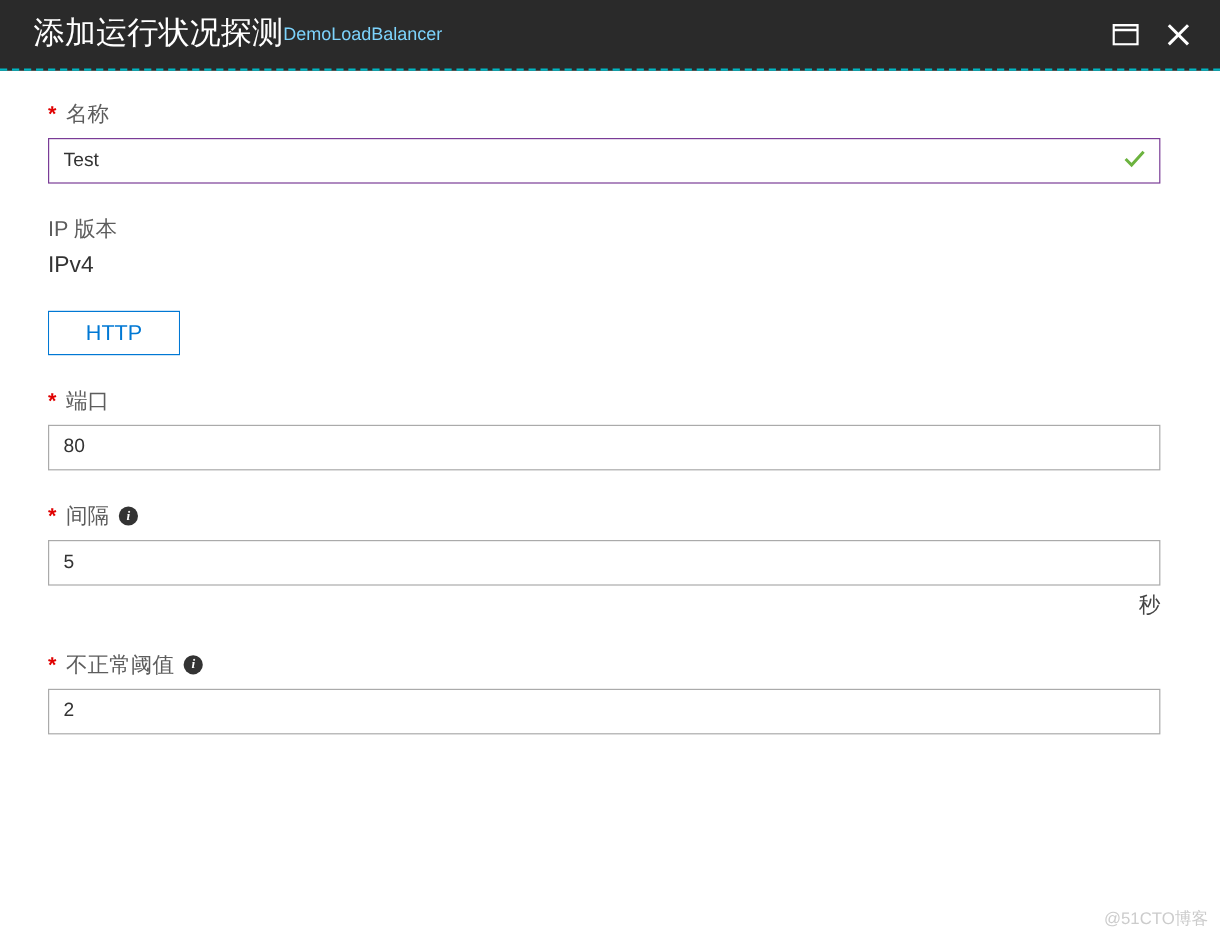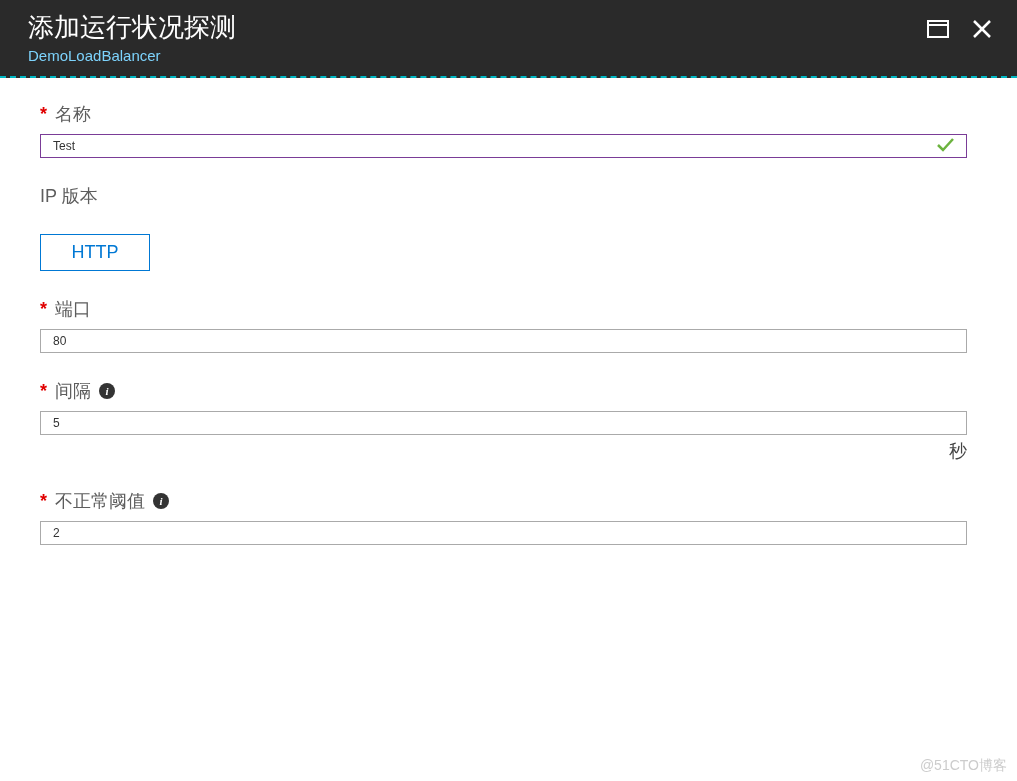--- a/index.html
+++ b/index.html
@@ -19,21 +19,22 @@
       background: #2a2a2a;
       color: #ffffff;
       padding: 10px 20px 12px 28px;
       display: flex;
       justify-content: space-between;
       align-items: flex-start;
       border-bottom: 2px dashed #00b7c3;
     }
     .header-left {
       display: flex;
-      flex-direction: column;
+      flex-direction: row;
+      align-items: center;
     }
     .header-title {
       font-size: 26px;
       font-weight: 300;
       color: #ffffff;
     }
     .header-subtitle {
       font-size: 15px;
       color: #7dd3fc;
       margin-top: 2px;
@@ -78,24 +79,24 @@
       color: #ffffff;
       border-radius: 50%;
       font-size: 11px;
       font-weight: bold;
       font-style: italic;
       font-family: serif;
       margin-left: 2px;
     }
     .text-input {
       width: 100%;
-      height: 24px;
+      height: 38px;
       border: 1px solid #aaa;
       padding: 6px 12px;
-      font-size: 12px;
+      font-size: 16px;
       color: #333;
       outline: none;
     }
     .text-input.validated {
       border: 1px solid #7a3c97;
       padding-right: 40px;
     }
     .input-wrapper {
       position: relative;
     }
@@ -186,20 +187,21 @@
           <polyline points="3,11 8,16 18,5"></polyline>
         </svg>
       </span>
     </div>
   </div>
 
   <div class="field-group">
     <div class="field-label">
       <span>IP 版本</span>
     </div>
+    <div class="static-value">IPv4</div>
   </div>
 
   <div class="field-group">
     <div class="toggle-group">
       <div class="toggle-option inactive">HTTP</div>
     </div>
   </div>
 
   <div class="field-group">
     <div class="field-label">

